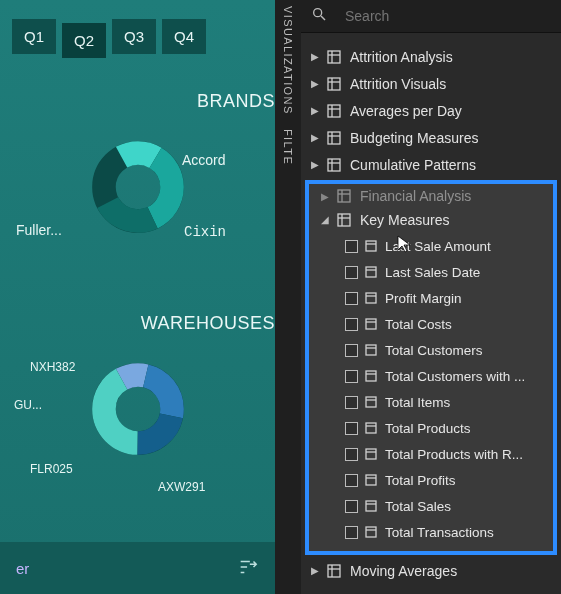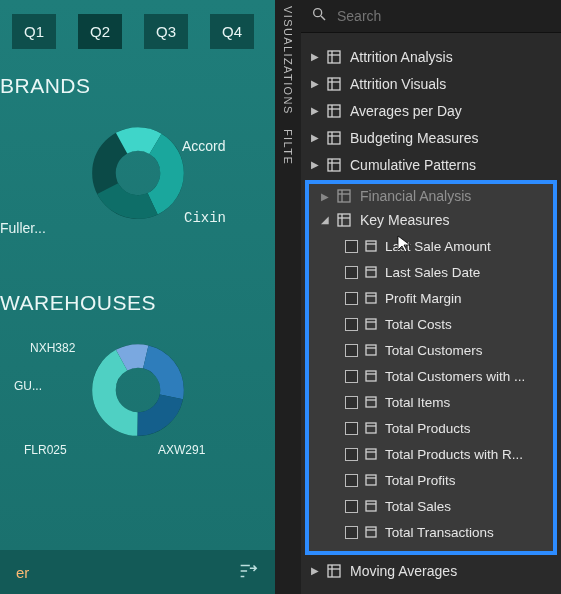--- a/index.html
+++ b/index.html
@@ -1,42 +1,42 @@
 <!DOCTYPE html>
 <html><head>
 <meta charset="utf-8">
 <style>
   * { box-sizing: border-box; margin: 0; padding: 0; font-family: "Segoe UI", Arial, sans-serif; }
   body { width: 561px; height: 594px; overflow: hidden; background: #1a1a1a; display: flex; }
 
   
   .left-panel { width: 275px; height: 594px; background: linear-gradient(#1f7d7a,#1a706d); position: relative; color: #fff; }
-  .quarter-tabs { display: flex; gap: 22px; padding: 14px 12px 12px 12px; align-items: center; }
+  .quarter-tabs { display: flex; gap: 6px; padding: 14px 12px 12px 12px; align-items: center; }
   .qtab { width: 44px; height: 35px; background: #0e4f4c; display:flex; align-items:center; justify-content:center; font-size:15px; color:#e8f5f4; cursor:pointer; }
-  .qtab.active { background: #08403d; }
+  .qtab.active { background: #08403d; margin-top: 9px; }
   .breakdown-row { display:flex; align-items:center; justify-content:space-between; padding: 6px 18px 10px 14px; }
   .breakdown-label { font-size:19px; color:#e8f8f6; }
   .sort-icon svg { width:22px; height:22px; stroke:#cfeeed; fill:none; stroke-width:1.6; }
 
-  .chart-title { text-align:left; font-size:21px; letter-spacing:0.5px; color:#eaf7f6; margin-top:13px; margin-bottom:10px; }
+  .chart-title { text-align:right; font-size:18px; letter-spacing:0.5px; color:#eaf7f6; margin-top:21px; margin-bottom:10px; }
   .chart-zone { position:relative; height:170px; }
   .donut { position:absolute; top:10px; left:50%; transform:translateX(-50%); }
   .lbl { position:absolute; font-size:14px; color:#e6f5f3; white-space:nowrap; }
   .lbl.small { font-size:12px; }
 
-  .bottom-strip { position:absolute; bottom:0; left:0; right:0; height:44px; background:#135a57; display:flex; align-items:center; justify-content:space-between; padding:0 16px; color:#fdba74; font-size:15px; }
+  .bottom-strip { position:absolute; bottom:0; left:0; right:0; height:52px; background:#135a57; display:flex; align-items:center; justify-content:space-between; padding:0 16px; color:#c4b5fd; font-size:15px; }
   .bottom-strip .sort-icon { opacity:0.9; }
 
   
   .right-panel { flex:1; height:594px; background:#2a2a2a; color:#ddd; position:relative; display:flex; }
   .vstrip { width:26px; background:#1f1f1f; padding-top:6px; display:flex; flex-direction:column; align-items:center; gap:14px; }
   .vlabel { writing-mode:vertical-rl; font-size:11px; letter-spacing:1.4px; color:#bdbdbd; cursor:pointer; }
 
   .fields-col { flex:1; display:flex; flex-direction:column; }
-  .search-row { display:flex; align-items:center; gap:10px; padding:6px 10px; background:#1f1f1f; border-bottom:1px solid #111; }
+  .search-row { display:flex; align-items:center; gap:18px; padding:6px 10px; background:#1f1f1f; border-bottom:1px solid #111; }
   .search-row svg { width:16px; height:16px; stroke:#bbb; fill:none; stroke-width:2; }
   .search-input { flex:1; background:transparent; border:none; outline:none; color:#ddd; font-size:14px; }
 
   .tree { flex:1; overflow:hidden; padding-top:10px; }
   .row { display:flex; align-items:center; height:27px; padding-left:10px; font-size:14px; color:#e2e2e2; cursor:pointer; }
   .car { width:10px; display:inline-block; color:#bbb; font-size:10px; margin-right:6px; }
   .tbl-ic { display:inline-flex; width:14px; height:14px; margin-right:9px; }
   .tbl-ic svg { width:14px; height:14px; fill:none; stroke:#d0d0d0; stroke-width:1.3; }
   .highlight-box { border:4px solid #2d8cff; margin:2px 4px 2px 4px; padding:2px 0 6px 0; background:#3a3a3a; }
   .sub-row { display:flex; align-items:center; height:26px; padding-left:36px; font-size:13.5px; color:#e6e6e6; cursor:pointer; }
@@ -62,36 +62,36 @@
   <div class="chart-title">BRANDS</div>
   <div class="chart-zone">
     <svg class="donut" width="110" height="110" viewBox="0 0 42 42">
       <circle cx="21" cy="21" r="13" fill="none" stroke="#0b4a47" stroke-width="9"></circle>
       <circle cx="21" cy="21" r="13" fill="none" stroke="#3fd5c9" stroke-width="9" stroke-dasharray="32 68" stroke-dashoffset="25" transform="rotate(-90 21 21)"></circle>
       <circle cx="21" cy="21" r="13" fill="none" stroke="#1aa79d" stroke-width="9" stroke-dasharray="28 72" stroke-dashoffset="-7" transform="rotate(-90 21 21)"></circle>
       <circle cx="21" cy="21" r="13" fill="none" stroke="#0e6e68" stroke-width="9" stroke-dasharray="20 80" stroke-dashoffset="-35" transform="rotate(-90 21 21)"></circle>
     </svg>
     <span class="lbl" style="top:30px; left:182px;">Accord</span>
     <span class="lbl" style="top:102px; left:184px;font-family:Liberation Mono, monospace;">Cixin</span>
-    <span class="lbl" style="top:100px; left:0;margin-top:12px;">Fuller...</span>
+    <span class="lbl" style="top:100px; left:16px;">Fuller...</span>
   </div>
 
   <div class="chart-title">WAREHOUSES</div>
   <div class="chart-zone" style="height:180px;">
     <svg class="donut" width="110" height="110" viewBox="0 0 42 42">
       <circle cx="21" cy="21" r="13" fill="none" stroke="#0b4a47" stroke-width="9"></circle>
       <circle cx="21" cy="21" r="13" fill="none" stroke="#7aa8e0" stroke-width="9" stroke-dasharray="28 72" stroke-dashoffset="25" transform="rotate(-90 21 21)"></circle>
       <circle cx="21" cy="21" r="13" fill="none" stroke="#2e7dbb" stroke-width="9" stroke-dasharray="20 80" stroke-dashoffset="-3" transform="rotate(-90 21 21)"></circle>
       <circle cx="21" cy="21" r="13" fill="none" stroke="#145f8c" stroke-width="9" stroke-dasharray="18 82" stroke-dashoffset="-23" transform="rotate(-90 21 21)"></circle>
       <circle cx="21" cy="21" r="13" fill="none" stroke="#4fd0c3" stroke-width="9" stroke-dasharray="34 66" stroke-dashoffset="-41" transform="rotate(-90 21 21)"></circle>
     </svg>
     <span class="lbl small" style="top:16px; left:30px;">NXH382</span>
     <span class="lbl small" style="top:54px; left:14px;">GU...</span>
-    <span class="lbl small" style="top:118px; left:24px;">FLR025</span>
-    <span class="lbl small" style="top:118px; left:158px;">AXW291</span>
+    <span class="lbl small" style="top:118px; left:30px;">FLR025</span>
+    <span class="lbl small" style="top:136px; left:158px;">AXW291</span>
   </div>
 
   <div class="bottom-strip">
     <span>er</span>
     <span class="sort-icon">
       <svg viewBox="0 0 24 24">
           <path d="M4 6h10M4 12h7M4 18h4"></path>
           <path d="M18 6l3 3-3 3M21 9H14"></path>
         </svg>
     </span>

